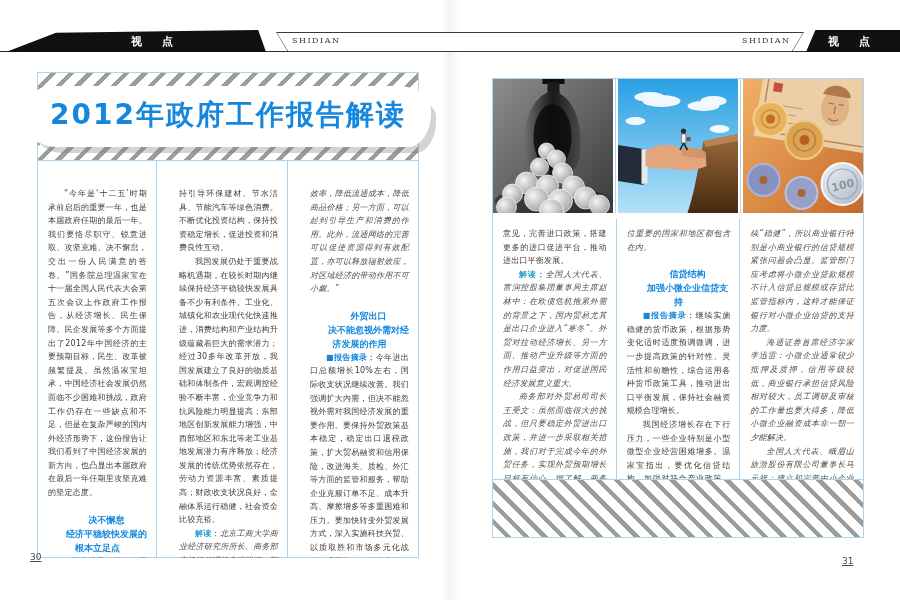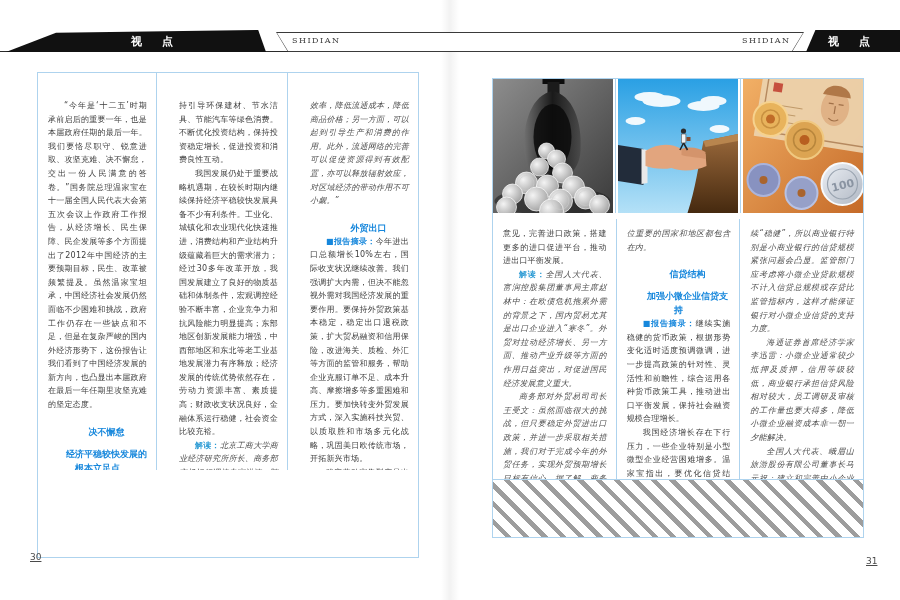--- a/index.html
+++ b/index.html
@@ -83,56 +83,60 @@
   .p{
     margin:0;font-size:8px;line-height:13.6px;color:#3d3d3d;
     text-align:justify;letter-spacing:0.2px;
   }
   .ind{text-indent:2em;}
   .it{font-style:italic;color:#4e4e4e;}
   .h{
     margin:13px 0 0 0;color:#1687dc;font-weight:bold;font-size:9px;
     line-height:14px;text-indent:2em;text-align:center;
   }
-  .h + .h{margin-top:8px;}
+  .h + .h{margin-top:0;}
   .lbl{color:#1687dc;font-weight:bold;font-style:normal;}
   .lbl-j{color:#2a9ad4;font-weight:bold;font-style:normal;}
   .pagenum{position:absolute;font-size:9px;color:#4a4a4a;text-decoration:underline;}
   .pagenum.left{left:30px;top:552px;}
-  .pagenum.right{left:866px;top:556px;}
+  .pagenum.right{left:842px;top:556px;}
 </style>
 </head>
 <body>
 
 <div class="gutter"></div>
 
 <div class="header-rule"></div>
 <div class="strip-outer"></div>
 <div class="strip-inner"></div>
 <div class="shidian-l">SHIDIAN</div>
 <div class="shidian-r">SHIDIAN</div>
 <div class="banner-left">视  点</div>
 <div class="banner-right">视  点</div>
 
 <div class="lp">
+  <div class="lp-title">
+    <span class="title-blob">2012年政府工作报告解读</span>
+  </div>
   <div class="lp-cols">
     <div class="col">
       <p class="p ind">“今年是‘十二五’时期承前启后的重要一年，也是本届政府任期的最后一年。我们要恪尽职守、锐意进取、攻坚克难、决不懈怠，交出一份人民满意的答卷。”国务院总理温家宝在十一届全国人民代表大会第五次会议上作政府工作报告，从经济增长、民生保障、民企发展等多个方面提出了2012年中国经济的主要预期目标，民生、改革被频繁提及。虽然温家宝坦承，中国经济社会发展仍然面临不少困难和挑战，政府工作仍存在一些缺点和不足，但是在复杂严峻的国内外经济形势下，这份报告让我们看到了中国经济发展的新方向，也凸显出本届政府在最后一年任期里攻坚克难的坚定态度。</p>
       <p class="h">决不懈怠</p>
       <p class="h">经济平稳较快发展的根本立足点</p>
       <p class="p ind"><span class="lbl">■报告摘录：</span><span>扩大内需特别是消费需求是我国经济长期平稳较快发展的根本立足点，是今年工作的重点。今年，政府将着力扩大消费需求，加快构建扩大消费的长效机制，完善鼓励居民消费政策，积极发展网络购物等新型消费业态，支</span></p>
     </div>
     <div class="col">
       <p class="p">持引导环保建材、节水洁具、节能汽车等绿色消费。不断优化投资结构，保持投资稳定增长，促进投资和消费良性互动。</p>
       <p class="p ind">我国发展仍处于重要战略机遇期，在较长时期内继续保持经济平稳较快发展具备不少有利条件。工业化、城镇化和农业现代化快速推进，消费结构和产业结构升级蕴藏着巨大的需求潜力；经过30多年改革开放，我国发展建立了良好的物质基础和体制条件，宏观调控经验不断丰富，企业竞争力和抗风险能力明显提高；东部地区创新发展能力增强，中西部地区和东北等老工业基地发展潜力有序释放；经济发展的传统优势依然存在，劳动力资源丰富、素质提高；财政收支状况良好，金融体系运行稳健，社会资金比较充裕。</p>
       <p class="p ind it"><span class="lbl-j">解读：</span><span>北京工商大学商业经济研究所所长、商务部市场运行调控专家洪涛：随着我国城镇化率的不断提高，内需有较大的挖掘空间。扩大国内消费重要手段之一就是要加快推进现代流通体系建设。“在国民经济发展中，流通对产业结构调整、经济发展方式转变都起到了关键性作用，一方面可以提高流通</span></p>
     </div>
     <div class="col">
       <p class="p it">效率，降低流通成本，降低商品价格；另一方面，可以起到引导生产和消费的作用。此外，流通网络的完善可以促使资源得到有效配置，亦可以释放辐射效应，对区域经济的带动作用不可小觑。”</p>
       <p class="h">外贸出口</p>
+      <p class="h">决不能忽视外需对经济发展的作用</p>
       <p class="p ind"><span class="lbl">■报告摘录：</span><span>今年进出口总额增长10%左右，国际收支状况继续改善。我们强调扩大内需，但决不能忽视外需对我国经济发展的重要作用。要保持外贸政策基本稳定，稳定出口退税政策，扩大贸易融资和信用保险，改进海关、质检、外汇等方面的监管和服务，帮助企业克服订单不足、成本升高、摩擦增多等多重困难和压力。要加快转变外贸发展方式，深入实施科技兴贸、以质取胜和市场多元化战略，巩固美日欧传统市场，开拓新兴市场。</span></p>
       <p class="p ind">稳定劳动密集型产品出口，扩大高技术、高附加值产品出口，控制高耗能、高污染产品出口。大力发展服务贸易、承接服务外包。制定加强进口、促进贸易平衡的指导</p>
     </div>
   </div>
 </div>
 
 <div class="rp">
   <div class="rp-images">
 
     <div class="img-cell">

